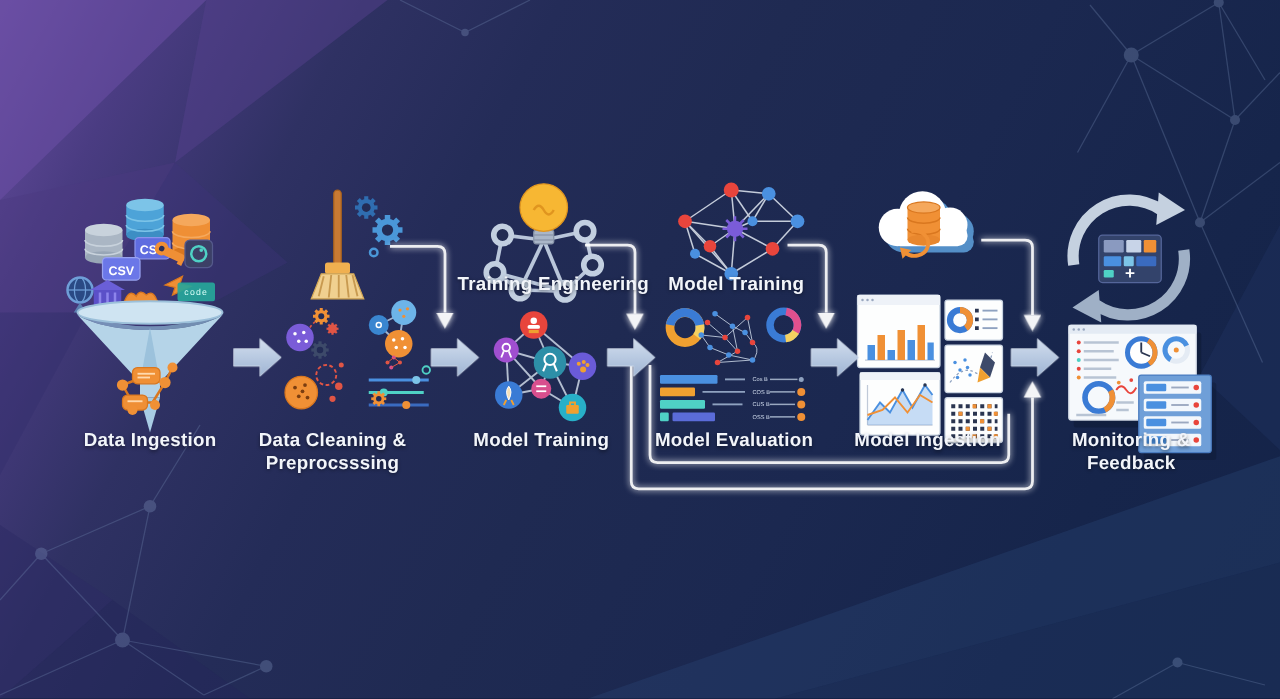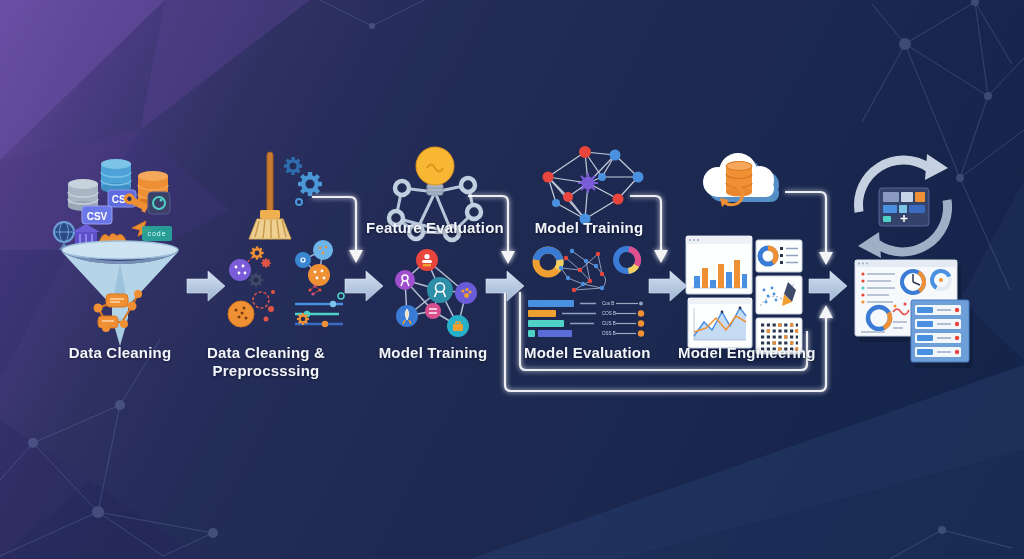--- a/index.html
+++ b/index.html
@@ -647,35 +647,39 @@
     <g fill="url(#arrowGrad)" stroke="#dce6f2" stroke-width=".6">
       <polygon points="187,279 208,279 208,271 225,286 208,301 208,293 187,293"></polygon>
       <polygon points="345,279 366,279 366,271 383,286 366,301 366,293 345,293"></polygon>
       <polygon points="486,279 507,279 507,271 524,286 507,301 507,293 486,293"></polygon>
       <polygon points="649,279 670,279 670,271 687,286 670,301 670,293 649,293"></polygon>
       <polygon points="809,279 830,279 830,271 847,286 830,301 830,293 809,293"></polygon>
     </g>
   </svg>
 
   <div class="stage-label" style="left:46px;top:344px;width:148px">
-    <span>Data Cleaning</span>
+    <span>Data Ingestion</span>
   </div>
   <div class="stage-label" style="left:184px;top:344px;width:164px">
     <span>Data Cleaning &amp;</span><br>
     <span>Preprocsssing</span>
   </div>
   <div class="stage-label" style="left:366px;top:219px;width:138px">
-    <span>Feature Evaluation</span>
+    <span>Training Engineering</span>
   </div>
   <div class="stage-label" style="left:373px;top:344px;width:120px">
     <span>Model Training</span>
   </div>
   <div class="stage-label" style="left:529px;top:219px;width:120px">
     <span>Model Training</span>
   </div>
   <div class="stage-label" style="left:524px;top:344px;width:113px">
     <span>Model Evaluation</span>
   </div>
   <div class="stage-label" style="left:678px;top:344px;width:128px">
-    <span>Model Engineering</span>
+    <span>Model Ingestion</span>
+  </div>
+  <div class="stage-label" style="left:843px;top:344px;width:124px">
+    <span>Monitoring &amp;</span><br>
+    <span>Feedback</span>
   </div>
 
 </div>
 
 </body></html>

